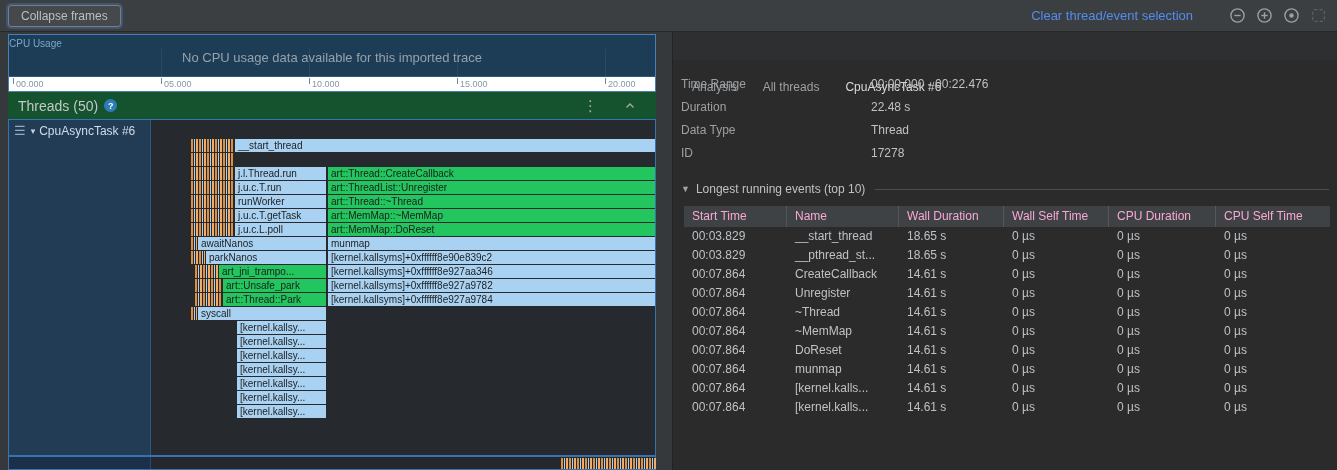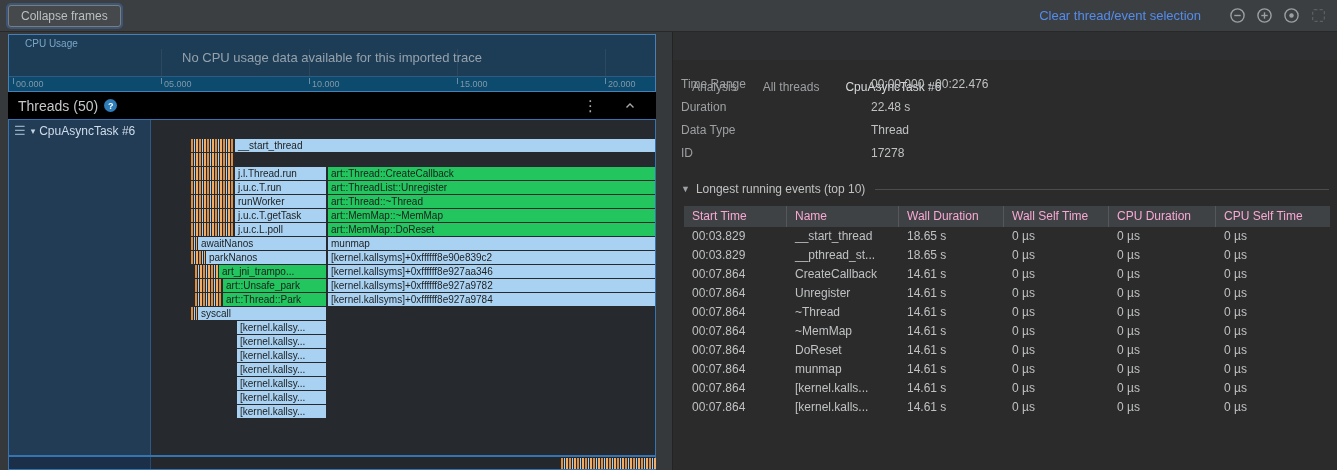--- a/index.html
+++ b/index.html
@@ -7,44 +7,44 @@
               font-family:"Liberation Sans","DejaVu Sans",sans-serif; }
   .app { width:1337px; height:470px; display:flex; flex-direction:column; background:#2b2b2b; }
 
   
   .topbar { height:32px; background:#3c3f41; border-bottom:1px solid #282828;
             display:flex; align-items:center; flex:0 0 auto; }
   .btn-collapse { margin-left:8px; height:22px; padding:0 12px; background:#45494b;
                   border:1px solid #7a7d80; border-radius:3px; color:#bdbfc1; font-size:12px;
                   box-shadow:0 0 0 2px rgba(62,110,175,0.5); cursor:default; }
   .topbar-right { margin-left:auto; display:flex; align-items:center; padding-right:10px; }
-  .link-clear { color:#548cec; font-size:13px; margin-right:18px; text-decoration:none; cursor:pointer; }
+  .link-clear { color:#548cec; font-size:13px; margin-right:26px; text-decoration:none; cursor:pointer; }
   .icon-btn { width:18px; height:18px; margin-left:9px; display:flex; align-items:center;
               justify-content:center; cursor:pointer; }
 
   
   .main { flex:1; display:flex; min-height:0; }
   .left-pane { width:672px; flex:0 0 672px; background:#36393b; position:relative; }
 
   
   .cpu-card { position:absolute; left:8px; top:2px; width:648px; height:58px;
               background:#1d3c55; border:1px solid #4a7fb5; }
-  .cpu-label { position:absolute; left:16px; top:3px; font-size:10px; color:#7aa7cb; }
+  .cpu-label { position:absolute; left:0; top:3px; font-size:10px; color:#7aa7cb; }
   .cpu-msg { position:absolute; left:0; right:0; top:15px; text-align:center;
              font-size:13px; color:#95a2ac; }
-  .cpu-axis { position:absolute; left:0; right:0; bottom:0; height:15px; background:#0c4a6e;
+  .cpu-axis { position:absolute; left:0; right:0; bottom:0; height:15px; background:#ffffff;
               border-top:1px solid #2f5b82; }
   .tick { position:absolute; top:0; height:100%; }
   .tickline { position:absolute; left:0; top:1px; width:1px; height:6px; background:#6d8ba3; }
   .ticklabel { position:absolute; left:3px; top:2px; font-size:9px; color:#8497a5; white-space:nowrap; }
   .gridline { position:absolute; top:14px; bottom:15px; width:1px; background:rgba(255,255,255,0.07); }
 
   
   .threads-header { position:absolute; left:8px; top:60px; width:648px; height:27px;
-                    background:#000000; display:flex; align-items:center; padding:0 10px; }
+                    background:#14532d; display:flex; align-items:center; padding:0 10px; }
   .threads-title { font-size:14px; color:#c5c7c9; }
   .help-badge { width:13px; height:13px; border-radius:50%; background:#2e7cb8; color:#fff;
                 font-size:9px; font-weight:bold; display:flex; align-items:center;
                 justify-content:center; margin-left:6px; cursor:pointer; }
   .th-icons { margin-left:auto; display:flex; align-items:center; }
   .kebab { color:#a6a9ab; font-size:15px; line-height:15px; cursor:pointer; margin-right:26px; }
   .chev { cursor:pointer; display:flex; margin-right:10px; }
 
   
   .tracks { position:absolute; left:8px; top:87px; width:648px; height:351px;

